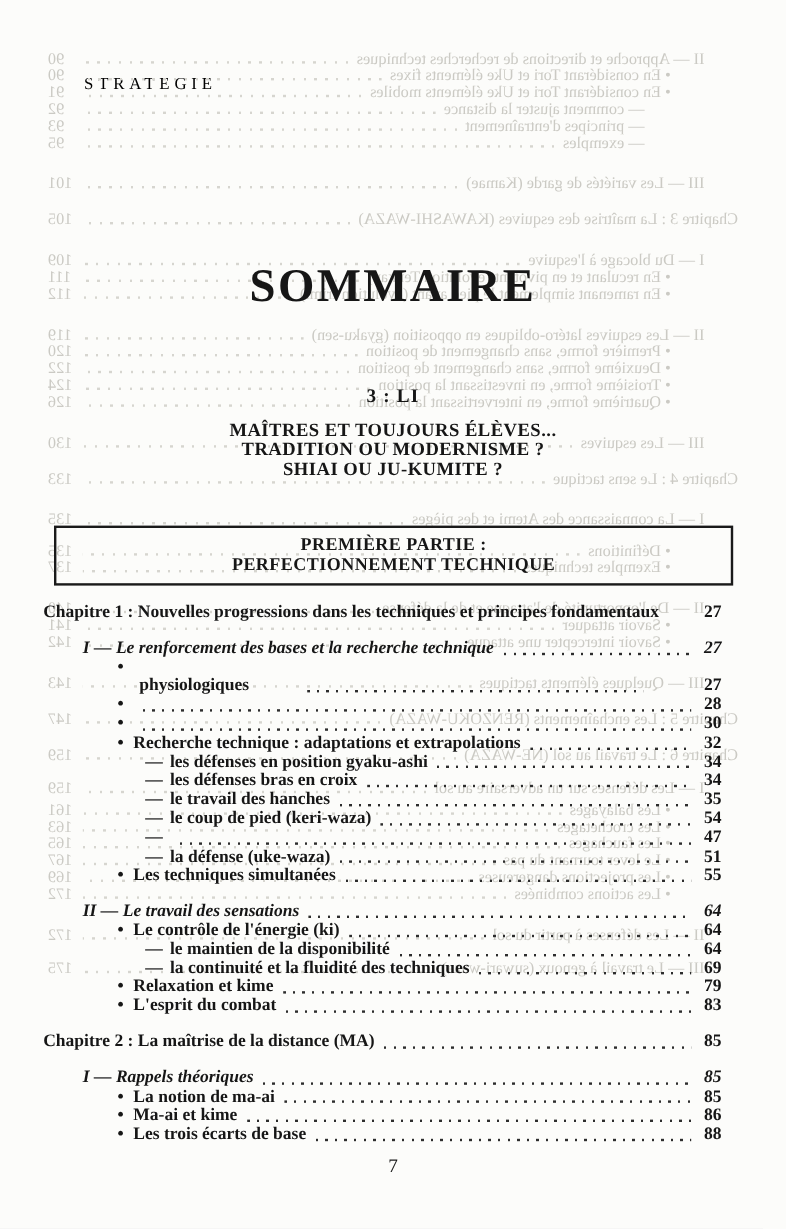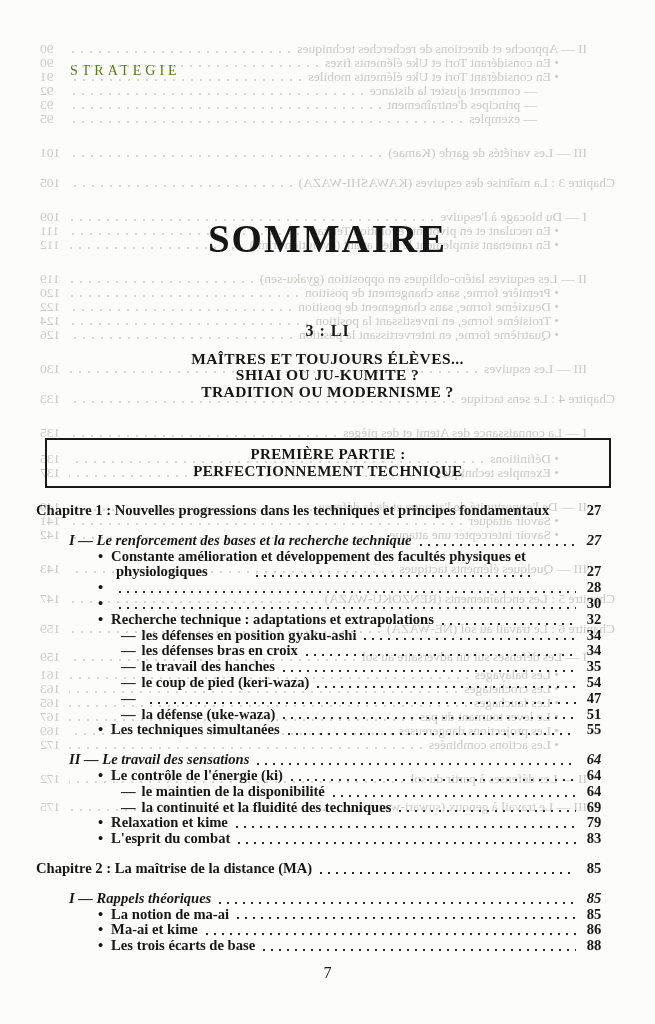--- a/index.html
+++ b/index.html
@@ -12,21 +12,21 @@
   }
   
   .ghost-layer{position:absolute;inset:0;z-index:1;}
   .ghost-line{
     position:absolute;left:40px;right:40px;
     display:flex;align-items:baseline;
     color:#cbcac4;font-size:13.5px;line-height:14px;
     transform:scaleX(-1);
     white-space:nowrap;overflow:hidden;
   }
-  .ghost-line.no-mirror{transform:none;color:#4d7c0f;letter-spacing:4px;font-size:14px;}
+  .ghost-line.no-mirror{transform:none;color:#000000;letter-spacing:4px;font-size:14px;}
   .ghost-text{flex:0 0 auto;}
   .ghost-leader{flex:1 1 auto;height:2px;align-self:flex-end;margin:0 5px 3px 7px;
     background-image:repeating-linear-gradient(to right,#d6d5cf 0 2px,transparent 2px 9px);}
   .ghost-page{flex:0 0 auto;min-width:24px;text-align:right;}
   
   .content{position:absolute;inset:0;z-index:2;}
   .sommaire{
     position:absolute;top:216px;left:0;width:100%;
     text-align:center;font-size:39px;font-weight:bold;letter-spacing:2px;
   }
@@ -260,43 +260,42 @@
     </div>
 
   <div class="content">
 
     <div class="sommaire">SOMMAIRE</div>
 
     <div class="subtitle">3 : LI</div>
 
     <div class="headline">
       <div>MAÎTRES ET TOUJOURS ÉLÈVES...</div>
+      <div>TRADITION OU MODERNISME ?</div>
       <div>SHIAI OU JU-KUMITE ?</div>
-      <div>TRADITION OU MODERNISME ?</div>
     </div>
 
     <div class="part-box">
       <div>PREMIÈRE PARTIE :</div>
       <div>PERFECTIONNEMENT TECHNIQUE</div>
     </div>
 
     <div class="toc">
         <div class="toc-row st-chapter">
           <div class="t-text">Chapitre 1 : Nouvelles progressions dans les techniques et principes fondamentaux</div>
           <div class="leader hidden"></div>
           <div class="t-page">27</div>
         </div>
         <div class="toc-row st-section gap">
           <div class="t-text">I — Le renforcement des bases et la recherche technique</div>
           <div class="leader"></div>
           <div class="t-page">27</div>
         </div>
         <div class="toc-line1 st-bullet" style="display: flex;">
           <div class="pfx">•</div>
-          <div class="t-text">Constante amélioration et développement des facultés physiques et</div>
         </div>
         <div class="toc-row st-cont">
           <div class="t-text">physiologiques</div>
           <div class="leader"></div>
           <div class="t-page">27</div>
         </div>
         <div class="toc-row st-bullet">
           <div class="pfx">•</div>
           <div class="leader"></div>
           <div class="t-page">28</div>

